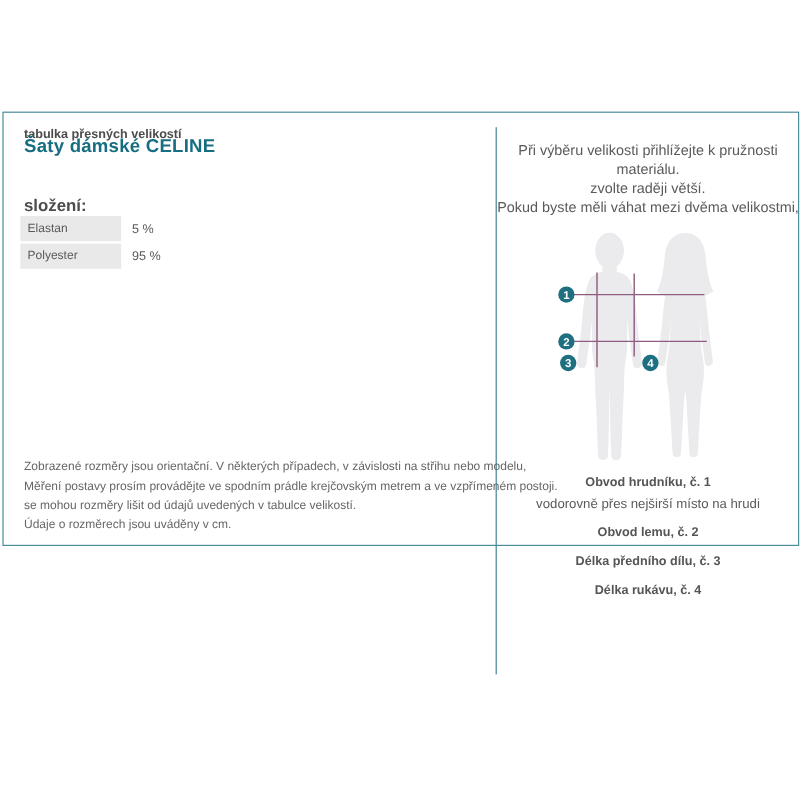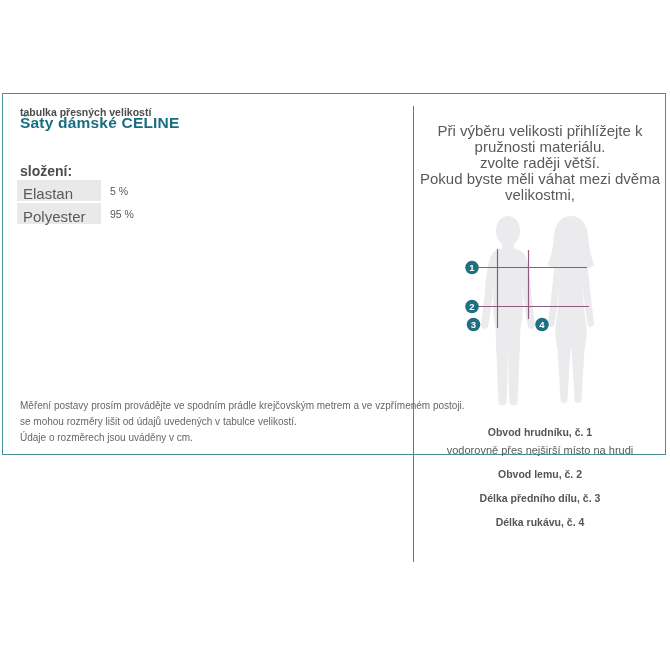--- a/index.html
+++ b/index.html
@@ -23,38 +23,38 @@
     position:absolute; left:17px; top:20px;
     font-size:15.5px; font-weight:bold; color:#176e82; letter-spacing:0.2px;
   }
   .comp-heading {
     position:absolute; left:17px; top:69px;
     font-size:14px; font-weight:bold; color:#4c4c4c;
   }
   .comp-table { position:absolute; left:14px; top:86px; width:260px; }
   .comp-row { display:flex; align-items:stretch; margin-bottom:2px; }
   .comp-mat {
-    width:84px; background:#e9e9e9; color:#5a5a5a; font-size:15px;
+    width:84px; background:#e9e9e9; color:#5a5a5a; font-size:10px;
     padding:5px 6px 5px 6px; height:21px;
   }
   .comp-pct {
     color:#5a5a5a; font-size:10.5px; padding:5px 6px 5px 9px; height:21px;
   }
   .disclaimer {
     position:absolute; left:17px; bottom:8px;
     font-size:10px; color:#666; line-height:16px; white-space:nowrap;
   }
   
   .right-panel {
     position:absolute; left:411px; top:0; width:252px; height:100%;
     text-align:center; color:#5a5a5a;
   }
-  .fit-advice { margin-top:29px; font-size:15px; line-height:16px; color:#5a5a5a; }
+  .fit-advice { margin-top:23px; font-size:12px; line-height:16px; color:#5a5a5a; }
   .figure-wrap { margin-top:1px; height:210px; }
-  .measure-labels { margin-top:12px; }
+  .measure-labels { margin-top:4px; }
   .m-label { font-size:10.5px; font-weight:bold; color:#555; margin-top:12px; }
   .m-label:first-child { margin-top:0; }
   .m-note  { font-size:11px; color:#5a5a5a; margin-top:6px; }
 </style>
 </head>
 <body>
 
 <div class="page-box">
 
   <div class="divider"></div>
@@ -72,20 +72,21 @@
         <div class="comp-mat">Elastan</div>
         <div class="comp-pct">5 %</div>
       </div>
       <div class="comp-row">
         <div class="comp-mat">Polyester</div>
         <div class="comp-pct">95 %</div>
       </div>
     </div>
 
     <div class="disclaimer">
+      <div>Zobrazené rozměry jsou orientační. V některých případech, v závislosti na střihu nebo modelu,</div>
       <div>Měření postavy prosím provádějte ve spodním prádle krejčovským metrem a ve vzpřímeném postoji.</div>
       <div>se mohou rozměry lišit od údajů uvedených v tabulce velikostí.</div>
       <div>Údaje o rozměrech jsou uváděny v cm.</div>
     </div>
   </div>
 
   <div class="right-panel">
 
     <div class="fit-advice">
       <div>Při výběru velikosti přihlížejte k pružnosti materiálu.</div>

